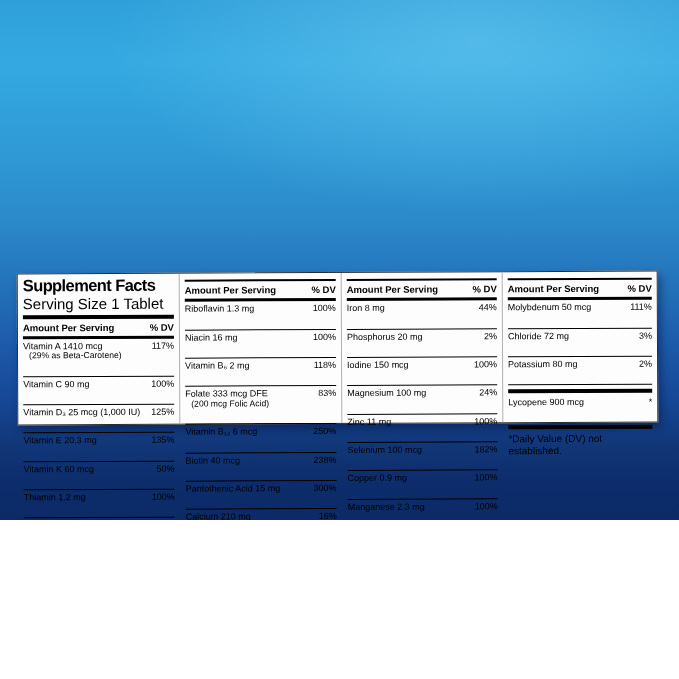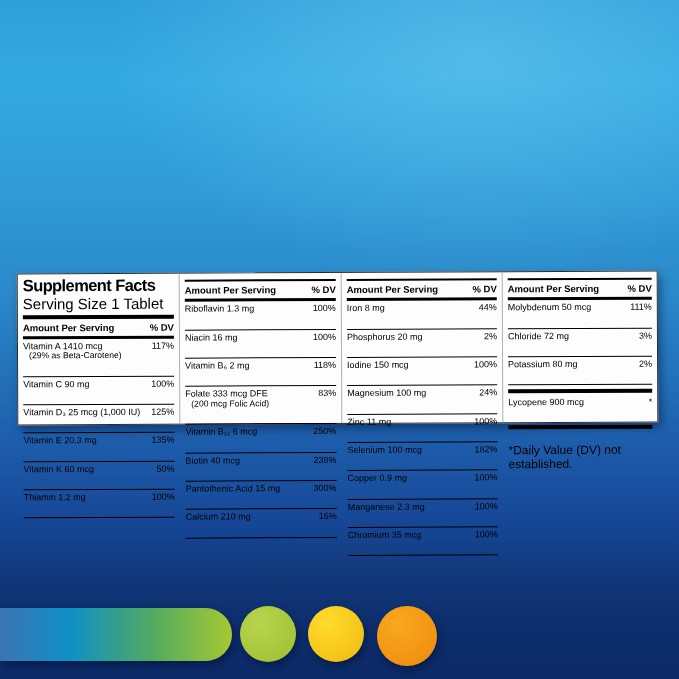--- a/index.html
+++ b/index.html
@@ -2,21 +2,21 @@
 <html><head>
 <meta charset="utf-8">
 <style>
   html,body{margin:0;padding:0;}
   body{
     width:679px;height:679px;overflow:hidden;
     font-family:"Liberation Sans", sans-serif;
     -webkit-font-smoothing:antialiased;
   }
   .stage{
-    position:relative;width:679px;height:679px;overflow:hidden;
+    position:relative;width:679px;height:520px;overflow:hidden;
     background:
       radial-gradient(90% 55% at 70% 8%, rgba(130,215,248,.40) 0%, rgba(130,215,248,0) 60%),
       linear-gradient(180deg,
         #2f9fd9 0%, #34a9e1 12%, #2f99d5 30%, #2b89c9 43%,
         #2372ba 55%, #1c59a8 67%, #164796 77%, #113677 86%,
         #0d2c6b 93%, #0b2a66 100%);
   }
 
   
   .card{
@@ -45,21 +45,21 @@
     font-weight:bold;font-size:9.5px;line-height:1.2;padding:1px 0;
   }
   .col2 .top-pad,.col3 .top-pad,.col4 .top-pad{height:2px;}
   .rows{display:block;}
   .row{border-bottom:1px solid #000;padding:2px 0 15px 0;}
   .row .l1{display:flex;justify-content:space-between;align-items:baseline;}
   .row .nm{font-size:9px;line-height:1.15;white-space:nowrap;}
   .row .dv{font-size:9px;line-height:1.15;font-weight:normal;}
   .row .note{font-size:8.6px;line-height:1.1;padding-left:6px;}
   .row-plain{border-bottom:none;}
-  .footnote{font-size:12px;padding-top:12px;line-height:1.2;}
+  .footnote{font-size:10px;padding-top:2px;line-height:1.2;}
 
   
   .progress-bar{
     position:absolute;left:0;top:608px;width:232px;height:53px;
     border-radius:0 27px 27px 0;
     box-shadow:2px 4px 6px rgba(3,14,45,.5);
   }
   .dot{
     position:absolute;border-radius:50%;
     box-shadow:2px 4px 6px rgba(3,14,45,.5);

